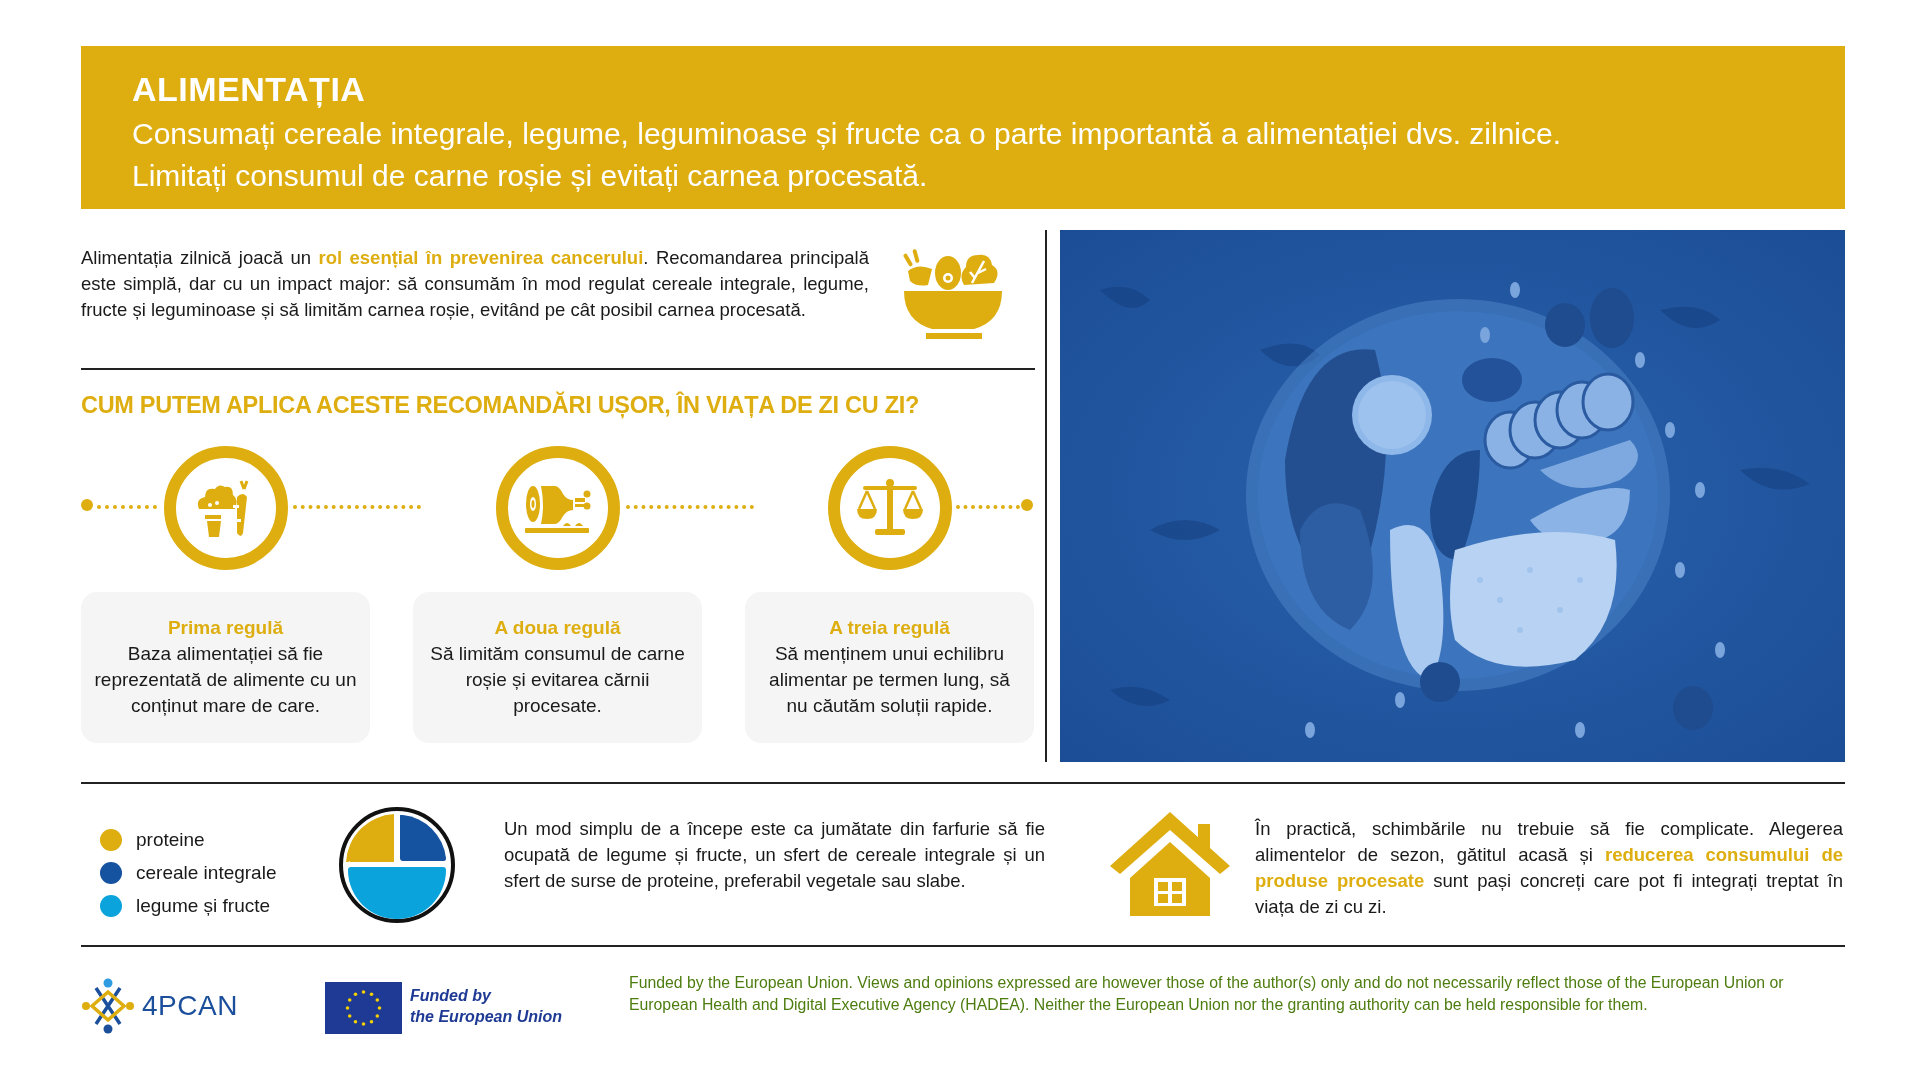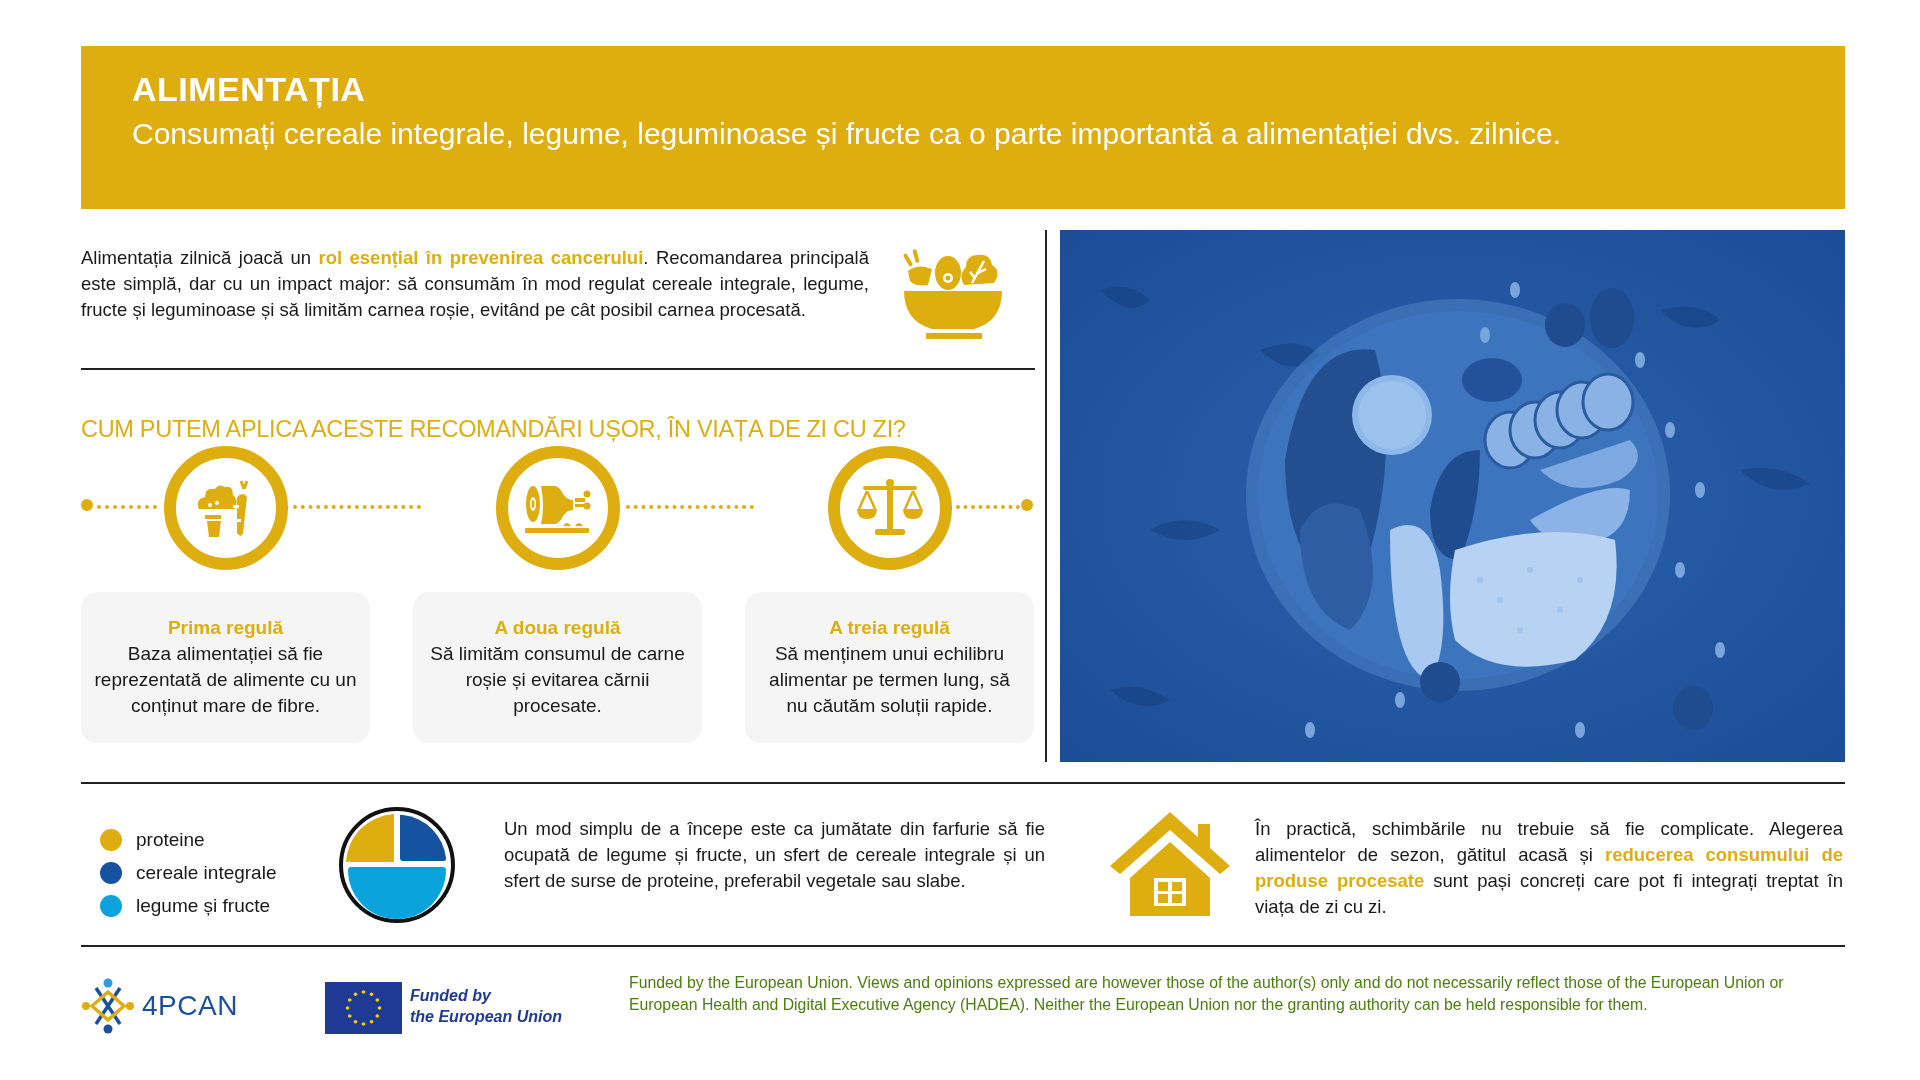--- a/index.html
+++ b/index.html
@@ -10,21 +10,21 @@
   .banner-title { font-family: "Liberation Sans", sans-serif; font-weight: 700; font-size: 34px; letter-spacing: 0.5px; line-height: 1.25; }
   .banner-sub { font-family: "Liberation Sans", sans-serif; font-size: 30px; line-height: 1.42; margin-top: 2px; }
 
   .intro { position: absolute; left: 81px; top: 245px; width: 788px; font-size: 18.5px; line-height: 1.41; text-align: justify; font-family: "Liberation Sans", sans-serif; }
   .hl { color: #deae10; font-weight: 700; }
   .salad-icon { position: absolute; left: 900px; top: 245px; width: 110px; height: 100px; }
 
   .hr { position: absolute; height: 1.5px; background: #222; }
   .vr { position: absolute; width: 1.5px; background: #222; }
 
-  .section-q { position: absolute; left: 81px; top: 392px; font-family: "Liberation Sans", sans-serif; font-size: 23.5px; color: #deae10; font-weight: 400; letter-spacing: -0.3px; margin-top: 24px; }
+  .section-q { position: absolute; left: 81px; top: 392px; font-family: "Liberation Sans", sans-serif; font-size: 23.5px; color: #deae10; font-weight: 700; letter-spacing: -0.3px; }
 
   .timeline { position: absolute; left: 81px; top: 470px; width: 955px; height: 70px; }
   .tl-dotline { position: absolute; top: 35px; border-top: 4px dotted #deae10; height: 0; }
   .tl-end { position: absolute; top: 29px; width: 12px; height: 12px; border-radius: 50%; background: #deae10; }
 
   .step-circle { position: absolute; top: 446px; width: 124px; height: 124px; border-radius: 50%; border: 12px solid #deae10; background: #fff; display: flex; align-items: center; justify-content: center; }
 
   .rule-card { position: absolute; top: 592px; width: 289px; height: 151px; background: #f5f5f5; border-radius: 16px; text-align: center; padding-top: 24px; font-family: "Liberation Sans", sans-serif; }
   .rule-title { color: #deae10; font-weight: 700; font-size: 19px; line-height: 1.3; }
   .rule-text { font-size: 19px; line-height: 1.38; color: #1a1a1a; padding: 0 12px; }
@@ -46,20 +46,21 @@
   .eu-flag { position: absolute; left: 325px; top: 982px; width: 77px; height: 52px; background: #1e3a94; }
   .eu-text { position: absolute; left: 410px; top: 986px; font-family: "Liberation Sans", sans-serif; font-weight: 700; font-size: 16px; color: #1e3a94; line-height: 1.3; font-style: italic; }
   .disclaimer { position: absolute; left: 629px; top: 972px; width: 1218px; font-family: "Liberation Sans", sans-serif; font-size: 15.8px; line-height: 1.4; color: #4d7c0f; }
 </style>
 </head>
 <body>
 
 <div class="banner">
   <div class="banner-title">ALIMENTAȚIA</div>
   <div class="banner-sub">Consumați cereale integrale, legume, leguminoase și fructe ca o parte importantă a alimentației dvs. zilnice.</div>
+  <div class="banner-sub" style="margin-top:0">Limitați consumul de carne roșie și evitați carnea procesată.</div>
 </div>
 
 <p class="intro"><span>Alimentația zilnică joacă un </span><span class="hl">rol esențial în prevenirea cancerului</span><span>. Recomandarea principală este simplă, dar cu un impact major: să consumăm în mod regulat cereale integrale, legume, fructe și leguminoase și să limităm carnea roșie, evitând pe cât posibil carnea procesată.</span></p>
 
 <svg class="salad-icon" viewBox="0 0 110 100">
   <g fill="#deae10">
     <rect x="6" y="8" width="4" height="14" rx="2" transform="rotate(-30 8 15)"></rect>
     <rect x="14" y="4" width="4" height="14" rx="2" transform="rotate(-15 16 11)"></rect>
     <path d="M8 26 q10 -8 24 -2 l-4 16 q-12 2 -18 -4 z"></path>
     <ellipse cx="48" cy="28" rx="13" ry="17"></ellipse>
@@ -126,21 +127,21 @@
       <rect x="18" y="52" width="30" height="6" rx="2"></rect>
       <path d="M10 14 l-8 18 M10 14 l8 18 M56 14 l-8 18 M56 14 l8 18" stroke="#deae10" stroke-width="2.5" fill="none"></path>
       <path d="M0 32 h20 q0 10 -10 10 q-10 0 -10 -10 z"></path>
       <path d="M46 32 h20 q0 10 -10 10 q-10 0 -10 -10 z"></path>
     </g>
   </svg>
 </div>
 
 <div class="rule-card" style="left:81px;">
   <div class="rule-title">Prima regulă</div>
-  <div class="rule-text">Baza alimentației să fie reprezentată de alimente cu un conținut mare de fibre.</div>
+  <div class="rule-text">Baza alimentației să fie reprezentată de alimente cu un conținut mare de care.</div>
 </div>
 <div class="rule-card" style="left:413px;">
   <div class="rule-title">A doua regulă</div>
   <div class="rule-text">Să limităm consumul de carne roșie și evitarea cărnii procesate.</div>
 </div>
 <div class="rule-card" style="left:745px;">
   <div class="rule-title">A treia regulă</div>
   <div class="rule-text">Să menținem unui echilibru alimentar pe termen lung, să nu căutăm soluții rapide.</div>
 </div>
 

